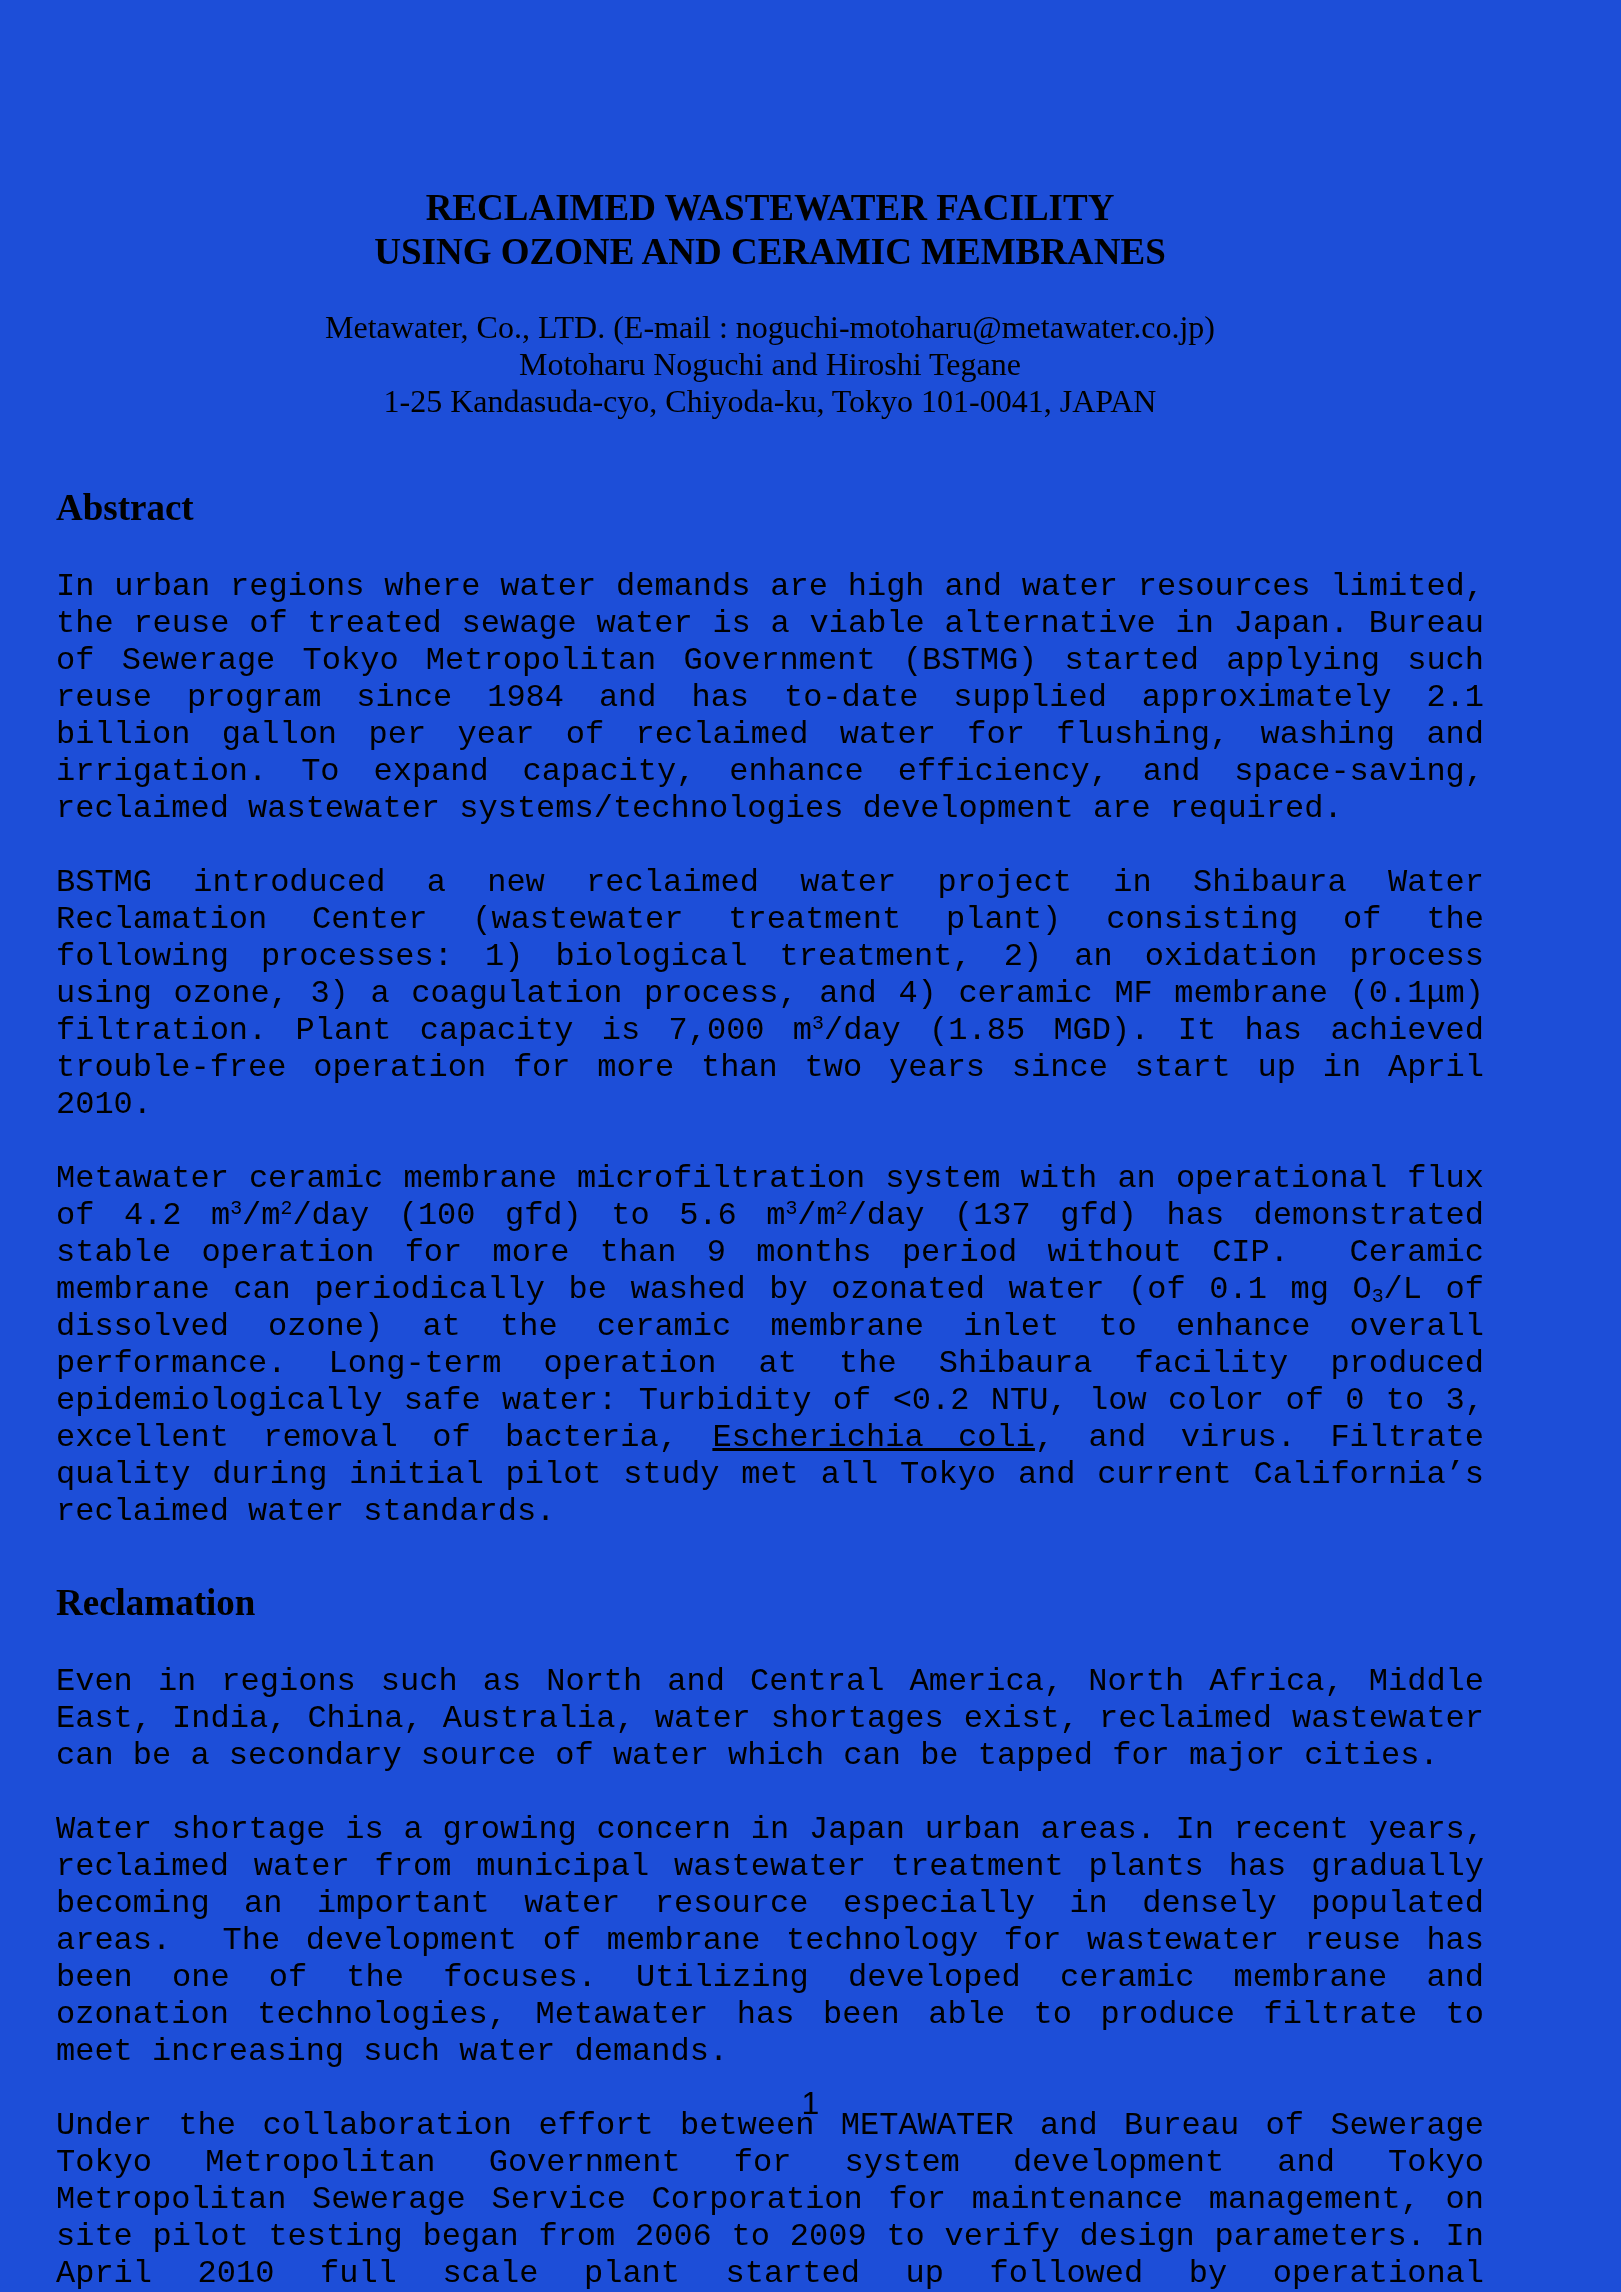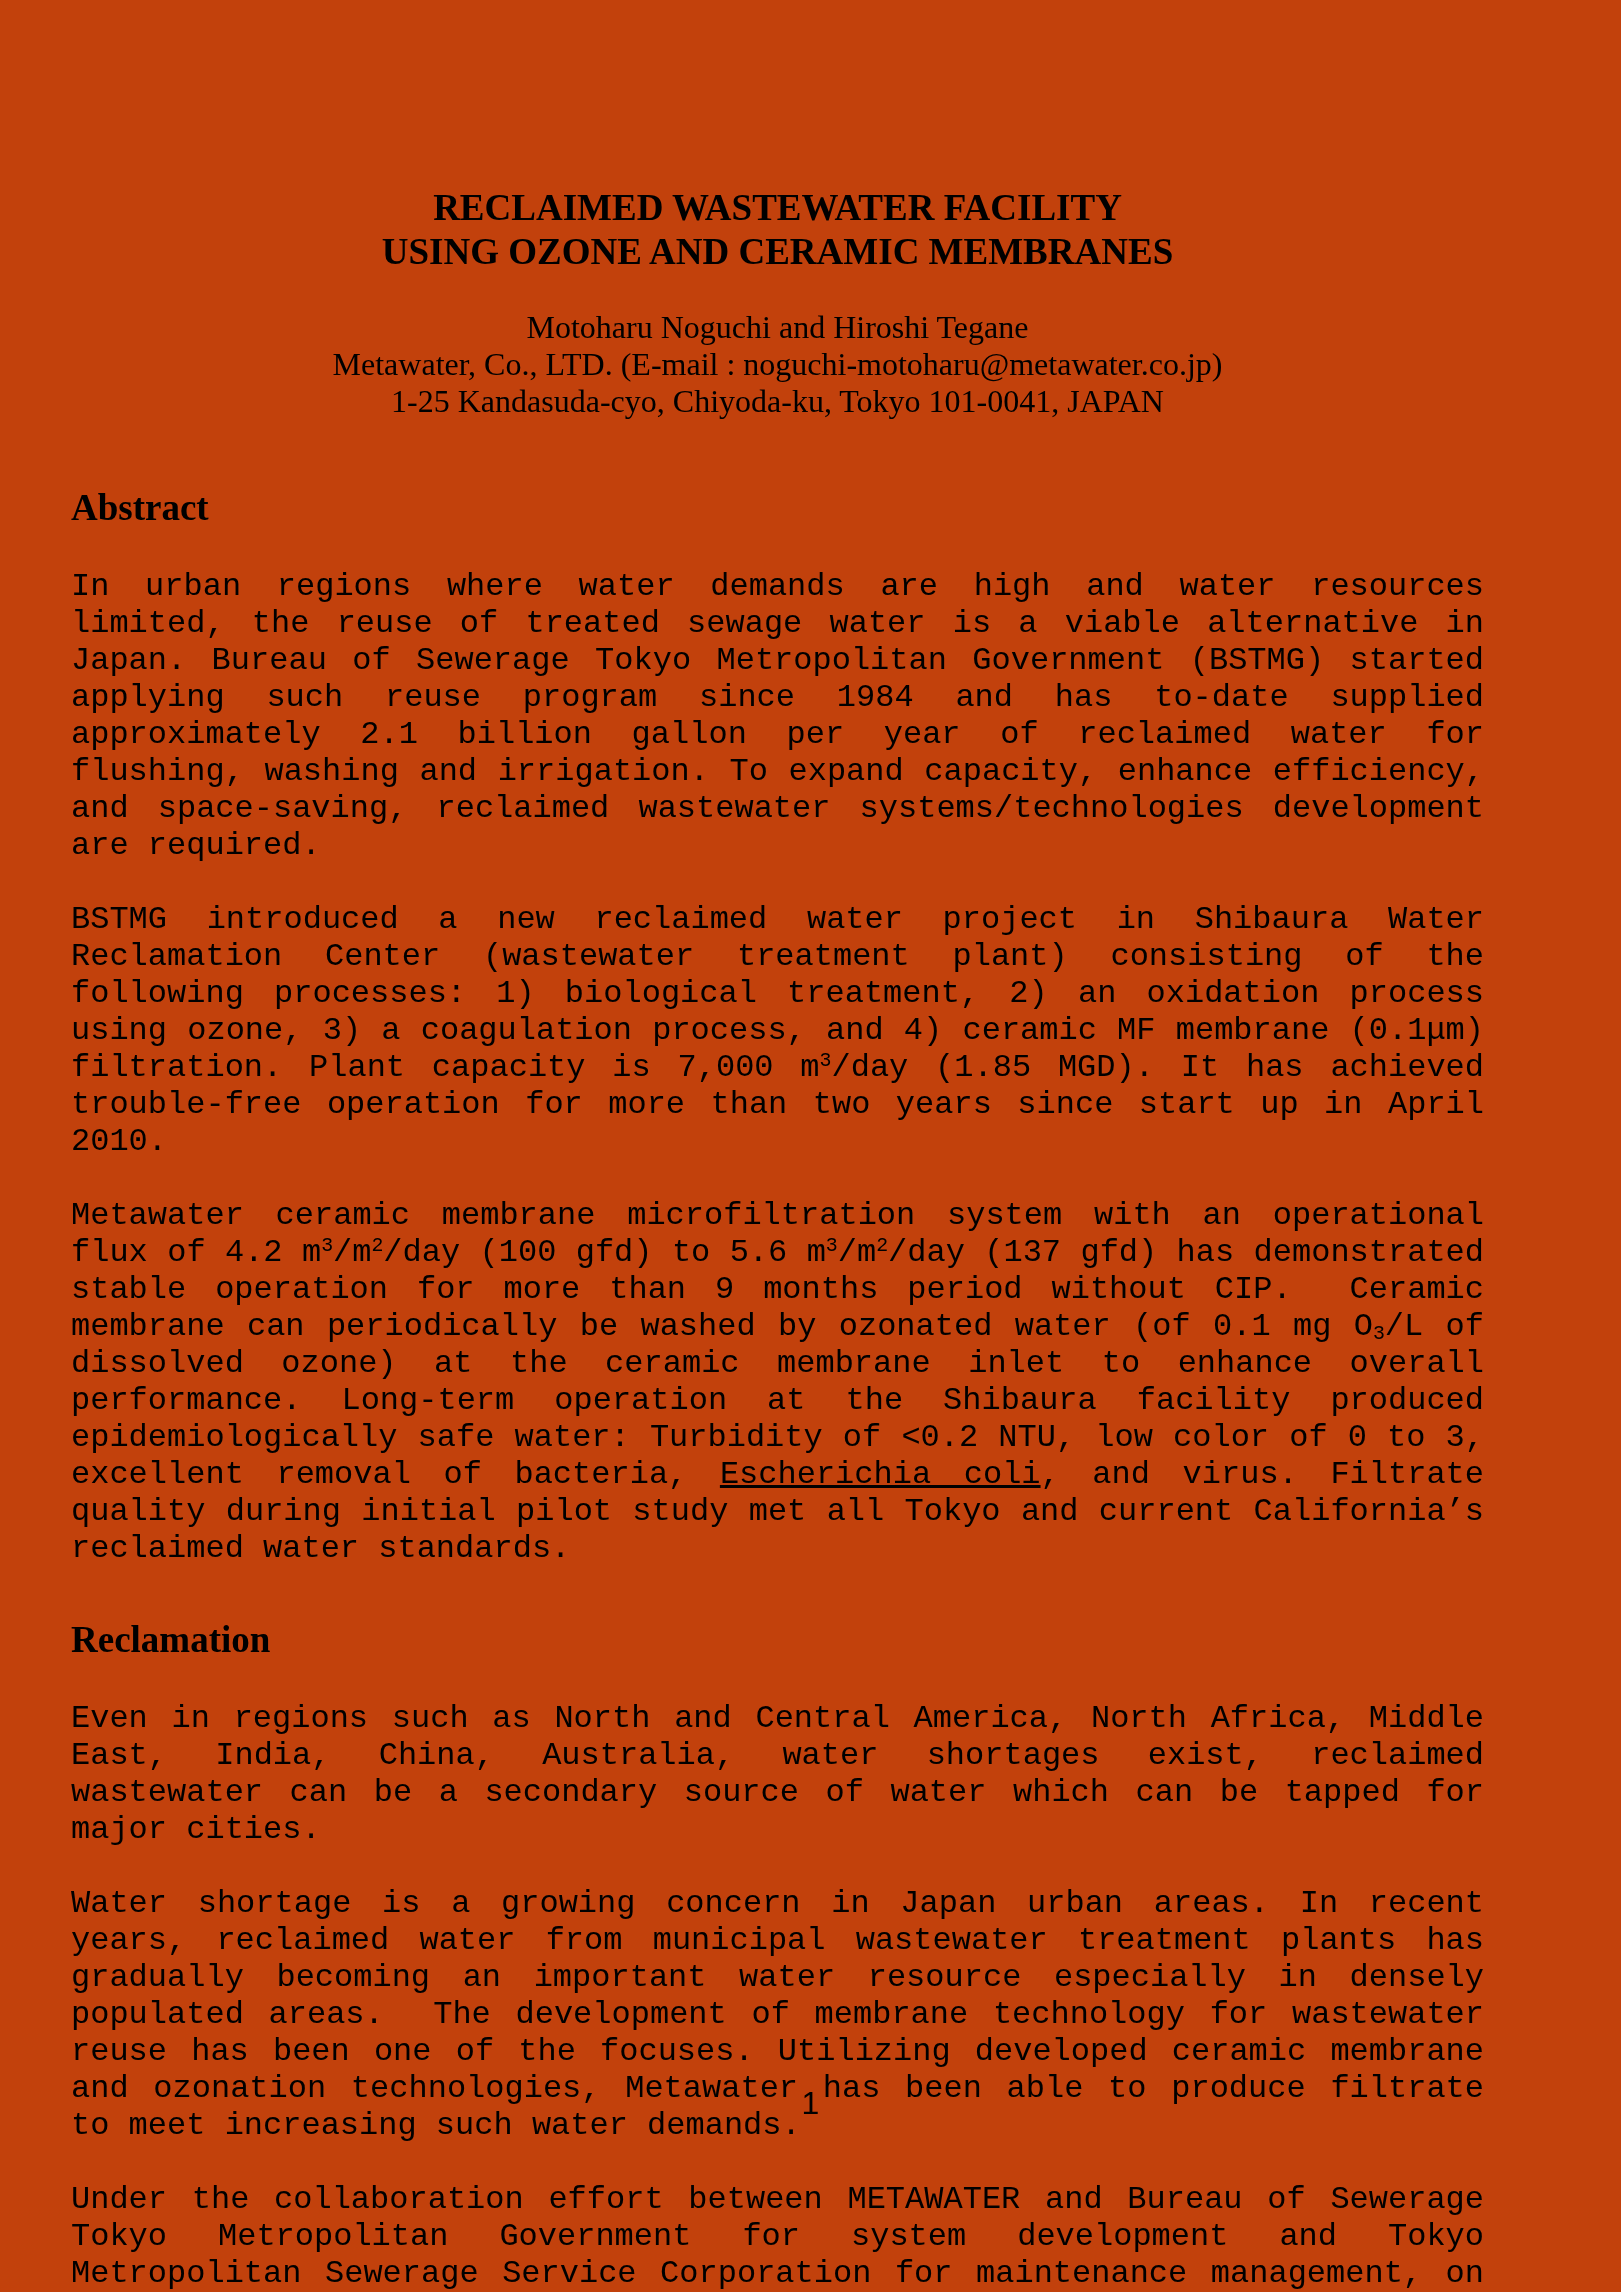--- a/index.html
+++ b/index.html
@@ -1,24 +1,24 @@
 <!DOCTYPE html>
 <html><head>
 <meta charset="utf-8">
 <style>
   html, body { margin: 0; padding: 0; background: #ffffff; }
   .page {
     position: relative;
     width: 1621px;
     height: 2293px;
-    background: #c2410c;
+    background: #1d4ed8;
     color: #000000;
     font-family: "Liberation Serif", serif;
     box-sizing: border-box;
-    padding: 186px 137px 0 71px;
+    padding: 186px 137px 0 56px;
     overflow: hidden;
   }
   .paper-title {
     font-size: 37px;
     line-height: 44px;
     font-weight: bold;
     text-align: center;
     margin: 0 0 35px 0;
   }
   .byline-block {
@@ -66,22 +66,22 @@
 </head>
 <body>
 
 <div class="page">
   <h1 class="paper-title">
     <span>RECLAIMED WASTEWATER FACILITY</span><br>
     <span>USING OZONE AND CERAMIC MEMBRANES</span>
   </h1>
 
   <div class="byline-block">
+    <div class="byline">Metawater, Co., LTD. (E-mail : noguchi-motoharu@metawater.co.jp)</div>
     <div class="byline">Motoharu Noguchi and Hiroshi Tegane</div>
-    <div class="byline">Metawater, Co., LTD. (E-mail : noguchi-motoharu@metawater.co.jp)</div>
     <div class="byline">1-25 Kandasuda-cyo, Chiyoda-ku, Tokyo 101-0041, JAPAN</div>
   </div>
 
   <main id="sections">
       <h2 class="section-heading">Abstract</h2>
       <p class="body-paragraph"><span>In urban regions where water demands are high and water resources limited, the reuse of treated sewage water is a viable alternative in Japan. Bureau of Sewerage Tokyo Metropolitan Government (BSTMG) started applying such reuse program since 1984 and has to-date supplied approximately 2.1 billion gallon per year of reclaimed water for flushing, washing and irrigation. To expand capacity, enhance efficiency, and space-saving, reclaimed wastewater systems/technologies development are required.</span></p>
       <p class="body-paragraph"><span>BSTMG introduced a new reclaimed water project in Shibaura Water Reclamation Center (wastewater treatment plant) consisting of the following processes: 1) biological treatment, 2) an oxidation process using ozone, 3) a coagulation process, and 4) ceramic MF membrane (0.1μm) filtration. Plant capacity is 7,000 m</span><sup>3</sup><span>/day (1.85 MGD). It has achieved trouble-free operation for more than two years since start up in April 2010.</span></p>
       <p class="body-paragraph"><span>Metawater ceramic membrane microfiltration system with an operational flux of 4.2 m</span><sup>3</sup><span>/m</span><sup>2</sup><span>/day (100 gfd) to 5.6 m</span><sup>3</sup><span>/m</span><sup>2</sup><span>/day (137 gfd) has demonstrated stable operation for more than 9 months period without CIP.&nbsp; Ceramic membrane can periodically be washed by ozonated water (of 0.1 mg O</span><sub>3</sub><span>/L of dissolved ozone) at the ceramic membrane inlet to enhance overall performance. Long-term operation at the Shibaura facility produced epidemiologically safe water: Turbidity of &lt;0.2 NTU, low color of 0 to 3, excellent removal of bacteria, </span><span class="u">Escherichia coli</span><span>, and virus. Filtrate quality during initial pilot study met all Tokyo and current California’s reclaimed water standards.</span></p>
       <h2 class="section-heading">Reclamation</h2>
       <p class="body-paragraph"><span>Even in regions such as North and Central America, North Africa, Middle East, India, China, Australia, water shortages exist, reclaimed wastewater can be a secondary source of water which can be tapped for major cities.</span></p>

